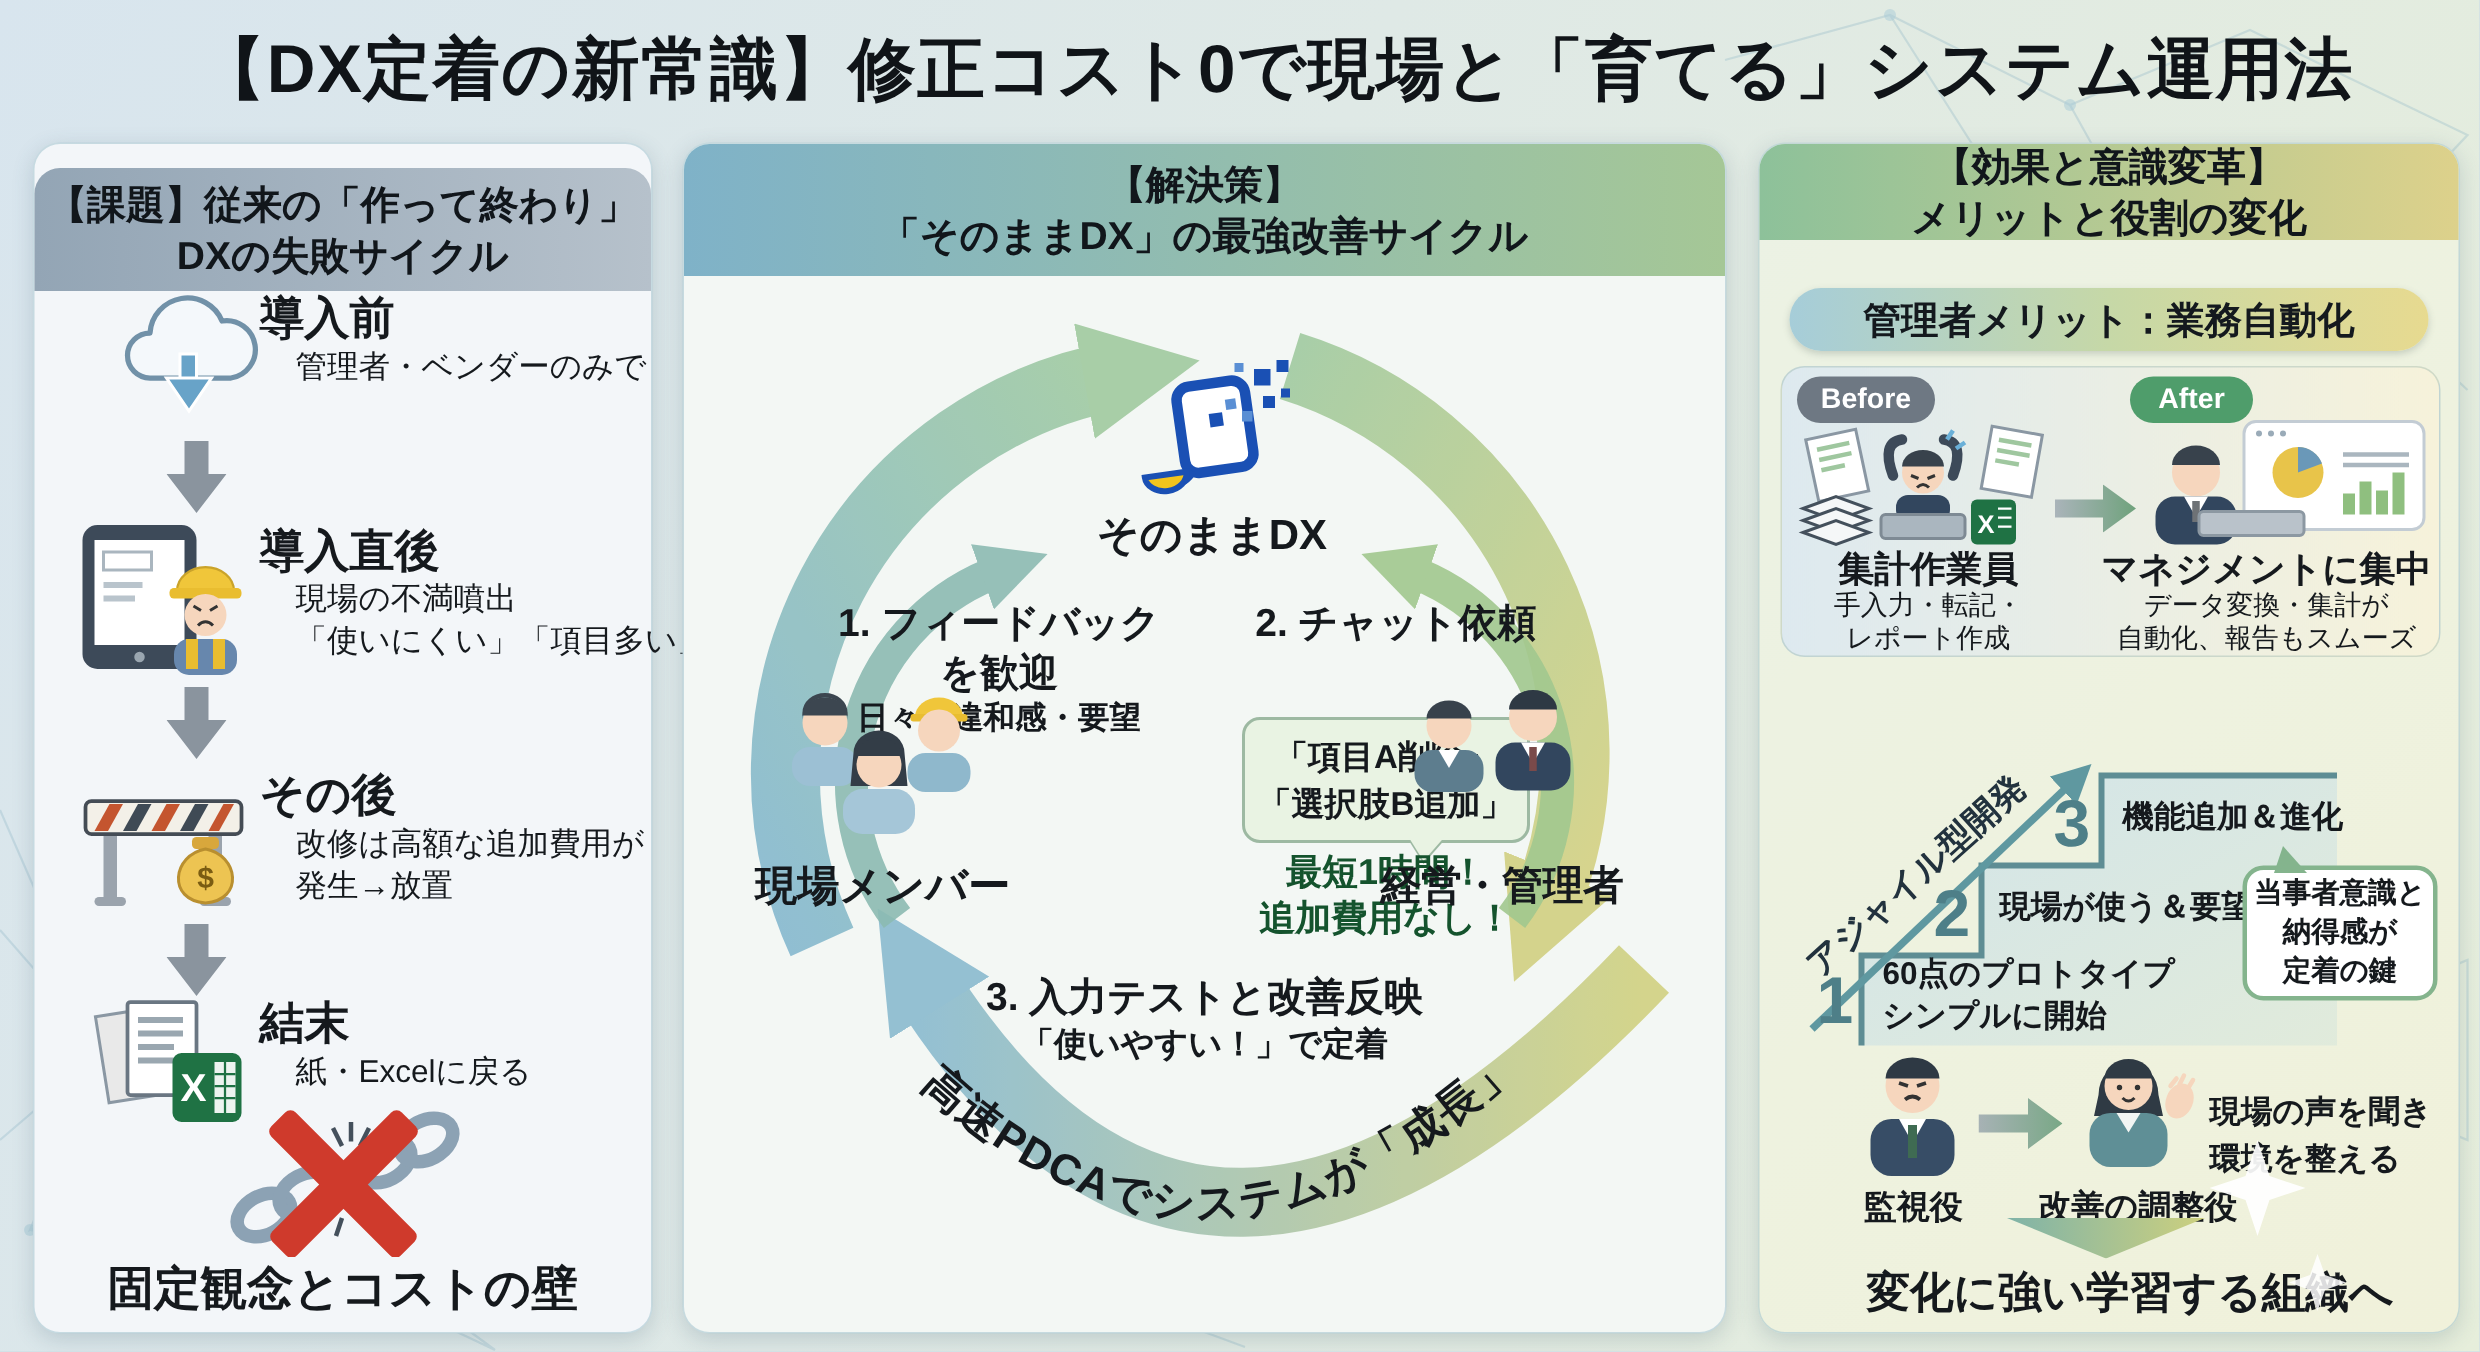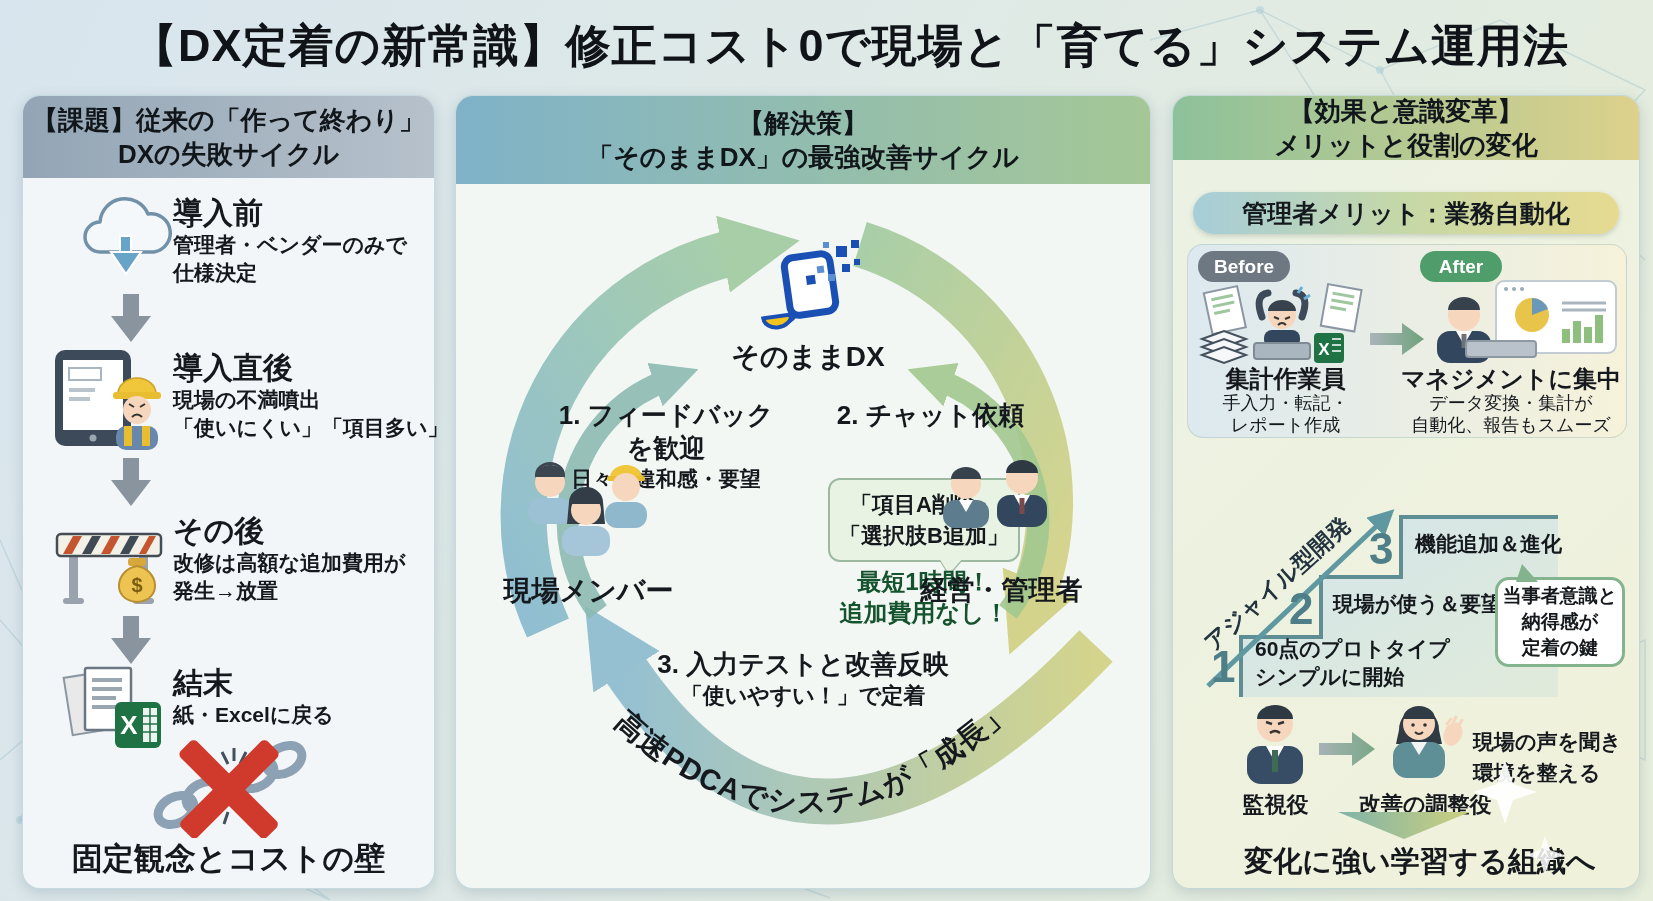--- a/index.html
+++ b/index.html
@@ -18,28 +18,28 @@
   .panel{
     position:absolute;top:95px;height:792px;border-radius:18px;z-index:1;
     box-shadow:0 4px 14px rgba(60,90,110,.20);border:1px solid rgba(160,195,205,.55);
   }
   .panel-header{
     position:absolute;left:0;top:0;width:100%;height:82px;border-radius:17px 17px 0 0;
     display:flex;flex-direction:column;justify-content:center;align-items:center;
     font-weight:800;font-size:26px;line-height:34px;color:#11161b;text-align:center;
   }
   .left-panel{left:22px;width:411px;background:#f3f6f9;}
-  .left-panel .panel-header{background:linear-gradient(90deg,#93a5b5,#b6c1cb);}
+  .left-panel .panel-header{background:linear-gradient(90deg,#93a5b5,#b6c1cb);margin-top:16px;}
   .mid-panel{left:455px;width:694px;background:#f3f7f4;}
   .mid-panel .panel-header{height:88px;background:linear-gradient(90deg,#7fb2c8,#a5c796);}
   .right-panel{left:1172px;width:466px;background:linear-gradient(135deg,#ebf2e4,#f0f1da);}
   .right-panel .panel-header{height:64px;background:linear-gradient(90deg,#8dc19a,#ddd18b);}
   .abs{position:absolute;}
   .fs-title{font-size:30px;font-weight:900;line-height:37px;white-space:nowrap;}
-  .fs-desc{font-size:21px;font-weight:700;line-height:28px;white-space:nowrap;}
+  .fs-desc{font-size:21px;font-weight:400;line-height:28px;white-space:nowrap;margin-left:24px;}
   .fail-footer{font-size:31px;font-weight:900;text-align:center;width:100%;}
   .cyc-label{font-weight:900;text-align:center;white-space:nowrap;}
   .cyc-step{font-size:26px;font-weight:900;line-height:33px;text-align:center;white-space:nowrap;}
   .cyc-sub{font-size:21px;font-weight:800;line-height:27px;text-align:center;white-space:nowrap;}
   .chat-bubble{
     background:#e9f3e3;border:2px solid #9db9a2;border-radius:12px;
     display:flex;flex-direction:column;justify-content:center;align-items:center;
     font-size:22px;font-weight:800;line-height:31px;
   }
   .chat-bubble .tail{
@@ -121,21 +121,20 @@
     </div>
 
     <svg class="abs" style="left:55px;top:96px" width="95" height="100">
       <path d="M22,60 a15,15 0 0 1 0,-30 a25,25 0 0 1 48,-8 a17,17 0 0 1 6,38 z" fill="#f4f8fb" stroke="#7191a8" stroke-width="3.5" stroke-linejoin="round"></path>
       <rect x="42" y="44" width="11" height="18" fill="#68a3c8" stroke="#fff" stroke-width="2"></rect>
       <polygon points="33,60 63,60 48,82" fill="#68a3c8" stroke="#fff" stroke-width="2"></polygon>
     </svg>
     <div class="abs" style="left:150px;top:98px">
       <div class="fs-title">導入前</div>
       <div class="fs-desc">管理者・ベンダーのみで</div>
-      <div class="fs-desc">仕様決定</div>
     </div>
 
     <svg class="abs" style="left:88px;top:198px" width="40" height="48">
       <polygon points="12,0 28,0 28,22 40,22 20,48 0,22 12,22" fill="#8a949e"></polygon>
     </svg>
 
     <svg class="abs" style="left:30px;top:250px" width="118" height="108">
       <rect x="2" y="4" width="76" height="96" rx="10" fill="#3d4a59"></rect>
       <rect x="10" y="14" width="60" height="70" fill="#ffffff"></rect>
       <rect x="16" y="22" width="32" height="12" fill="none" stroke="#aab6bf" stroke-width="2"></rect>

